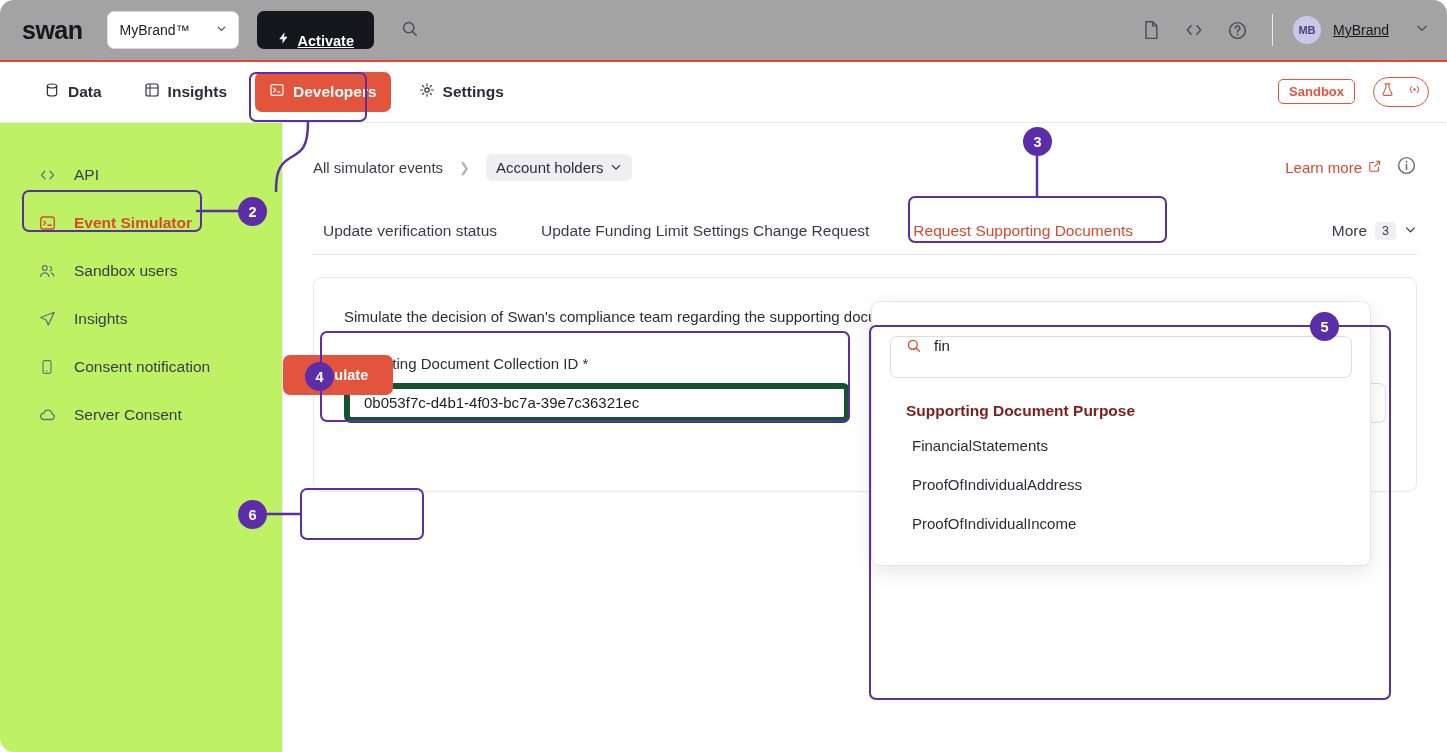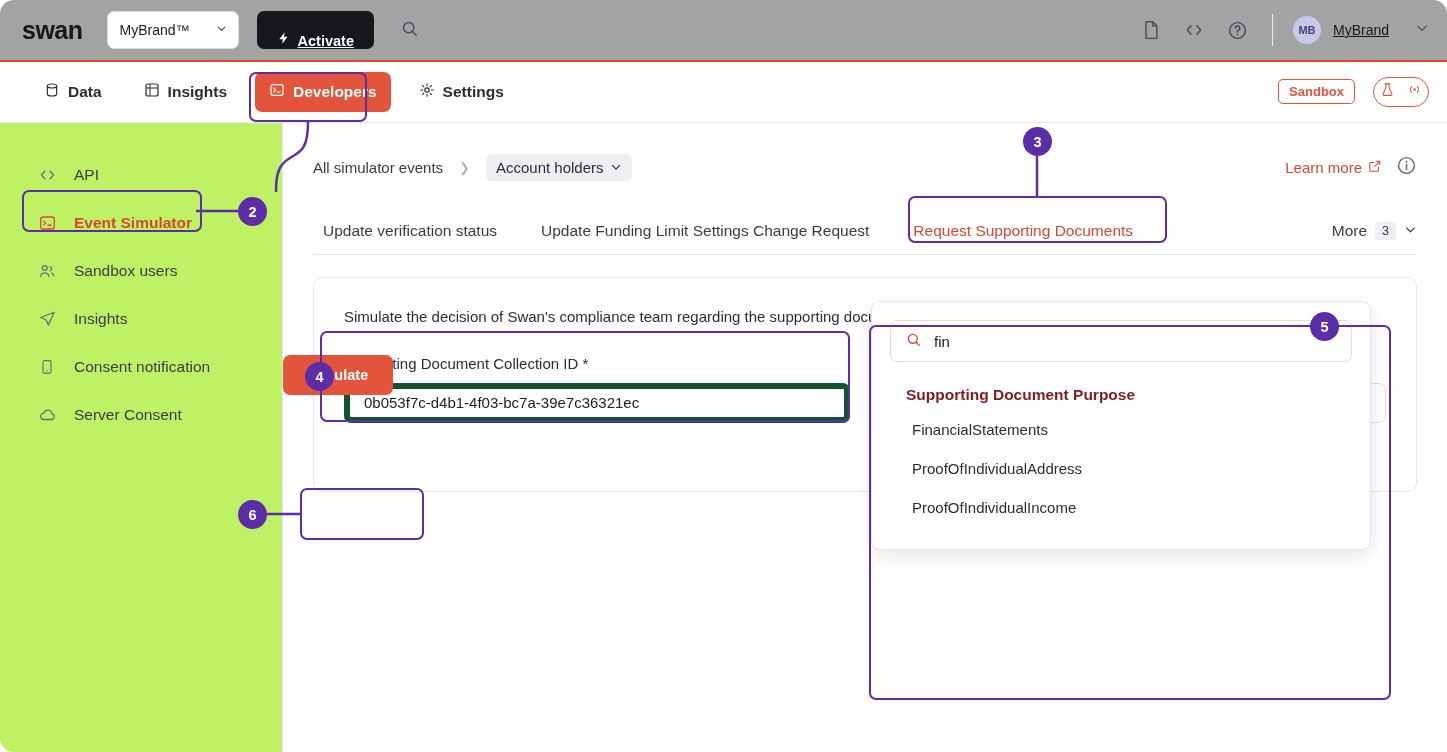--- a/index.html
+++ b/index.html
@@ -245,25 +245,26 @@
     left: 588px; top: 178px;
     width: 500px;
     background: #fff;
     border: 1px solid #e4e4ec;
     border-radius: 9px;
     box-shadow: 0 6px 20px rgba(20,20,40,.10);
     padding: 18px 18px 22px 18px;
     z-index: 20;
   }
   .dd-search {
-    display: flex; align-items: center; gap: 12px;
+    display: flex; align-items: flex-start; gap: 12px;
     height: 42px;
     border: 1px solid #dcdce4;
     border-radius: 7px;
     padding: 0 14px;
+    margin-top: 16px;
   }
   .dd-search input {
     border: none; outline: none;
     font-size: 15px; color: #1c1c24;
     flex: 1;
     font-family: "Liberation Sans", sans-serif;
     background: transparent;
   }
   .dd-group { font-size: 15.5px; font-weight: 700; color: #7f1d1d; margin: 24px 0 6px 16px; }
   .dd-option { font-size: 15px; color: #2c2c38; padding: 11px 0 11px 22px; cursor: pointer; }

